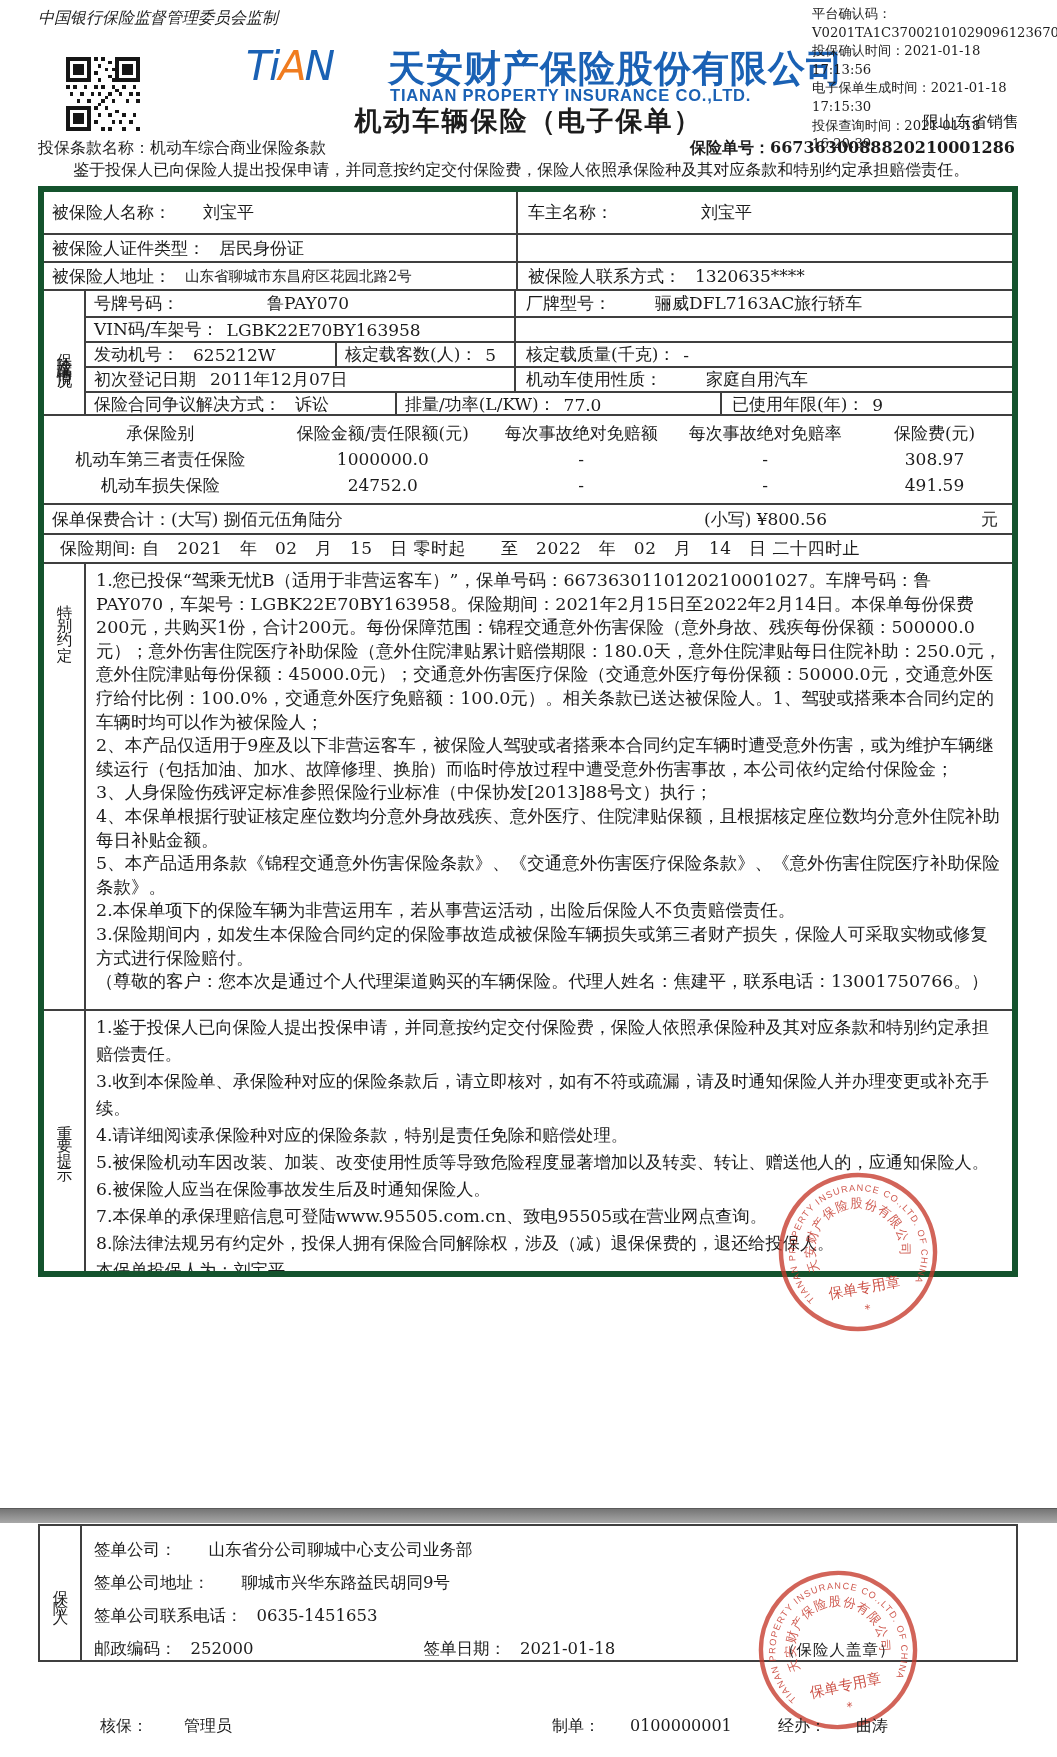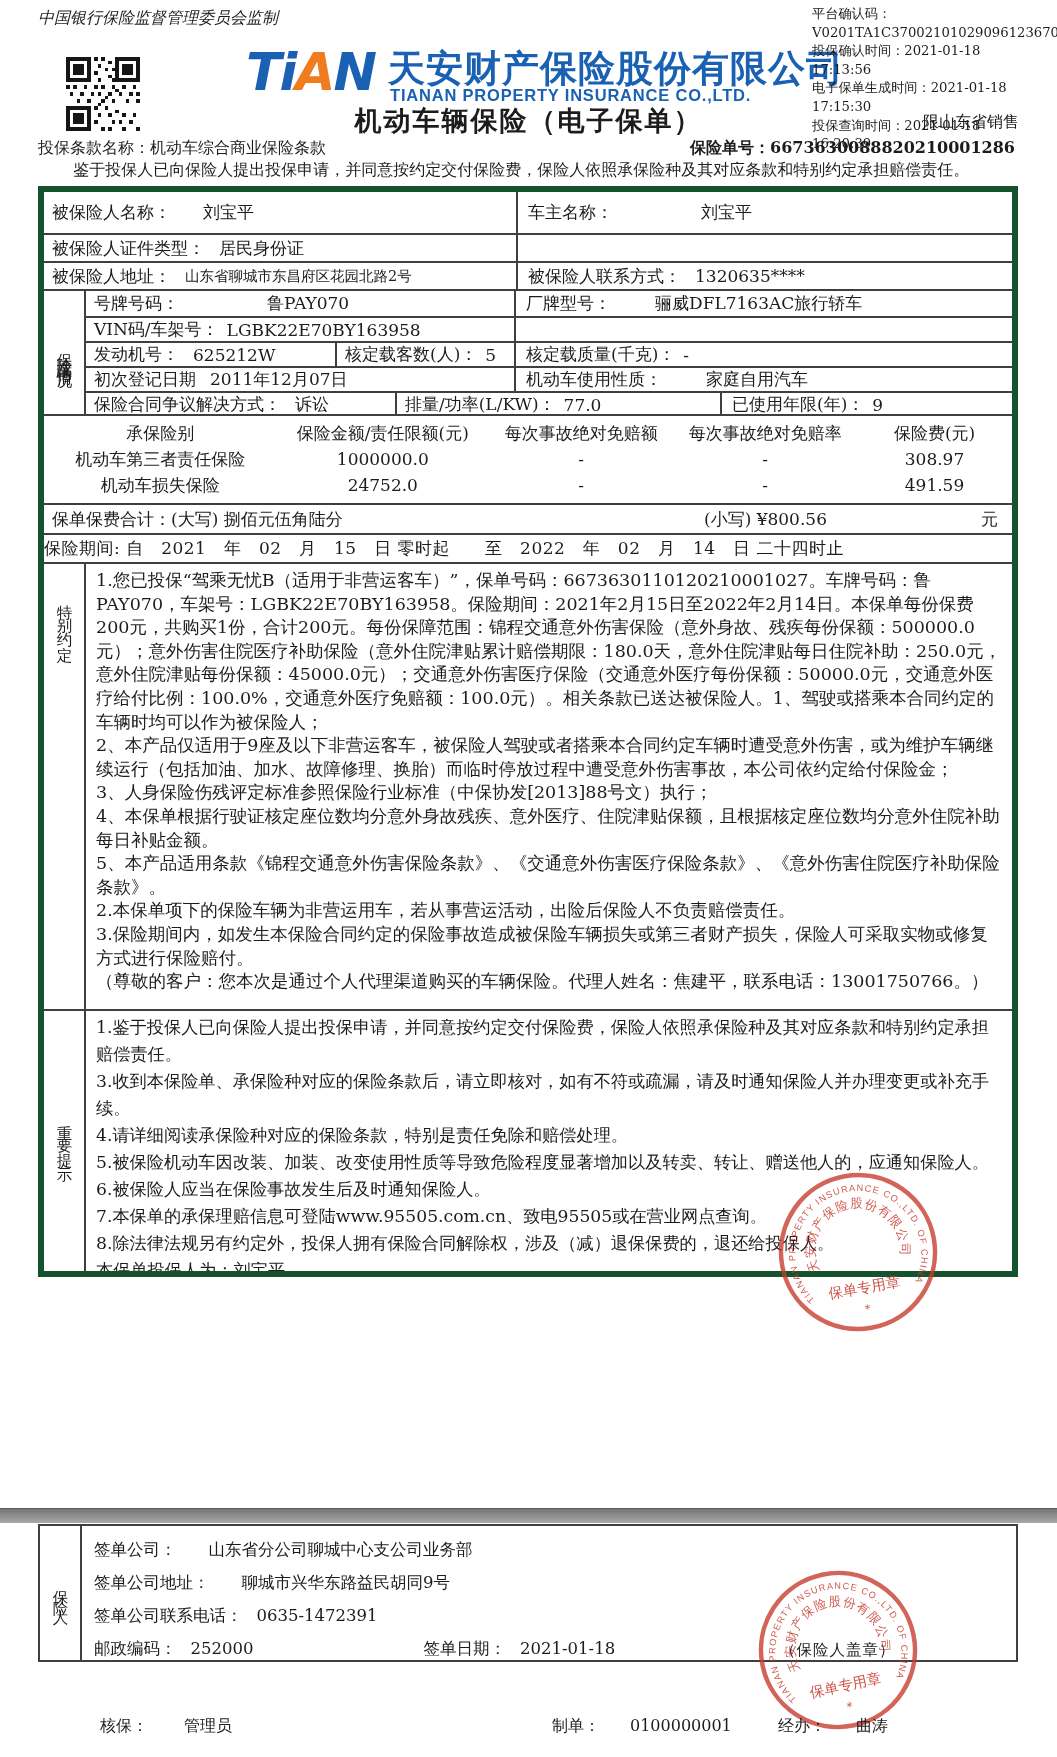--- a/index.html
+++ b/index.html
@@ -5,21 +5,21 @@
   * { box-sizing: border-box; margin: 0; padding: 0; }
   body { background: #e9e9e9; font-family: "DejaVu Serif", "Liberation Serif", serif; }
   .page { position: relative; width: 1057px; height: 1757px; background: #ffffff;
           color: #1c1c1c; overflow: hidden; margin: 0 auto; }
   .abs { position: absolute; }
 
   
   .supervisor { left: 38px; top: 8px; font-size: 16px; font-style: italic; }
   .qr { left: 66px; top: 57px; }
   .logo { left: 246px; top: 42px; font-family: "DejaVu Sans", sans-serif;
-          font-weight: bold; font-style: italic; font-size: 52px; letter-spacing: -2px; }
+          font-weight: normal; font-style: italic; font-size: 41px; letter-spacing: -2px; }
   .logo .b { color: #1a61b4; } .logo .o { color: #f07c1f; }
   .company-cn { left: 388px; top: 44px; font-size: 37px; font-weight: bold; color: #1a61b4;
                 font-family: "DejaVu Sans", sans-serif; letter-spacing: 1px; }
   .company-en { left: 390px; top: 86px; font-size: 16.5px; font-weight: bold; color: #1a61b4;
                 font-family: "Liberation Sans", sans-serif; letter-spacing: 0.8px; }
   .doc-title { left: 0; top: 103px; width: 1057px; text-align: center;
                font-size: 27px; font-weight: bold; letter-spacing: 2px; }
   .meta { left: 812px; top: 5px; width: 214px; font-size: 13.2px; line-height: 18.6px; }
   .region { right: 38px; top: 112px; font-size: 16px; }
   .clause-row { left: 38px; top: 138px; width: 982px; font-size: 16px; }
@@ -54,21 +54,21 @@
   .vcellB  { flex: 1; display: flex; align-items: center; padding-left: 10px; height: 100%; }
 
   .cvg { height: 89px; padding-top: 4px; }
   .cvg-row { display: flex; align-items: center; height: 26px; font-size: 17px; }
   .cvg-row span { display: block; text-align: center; }
   .c1 { width: 24%; } .c2 { width: 22%; } .c3 { width: 19%; } .c4 { width: 19%; } .c5 { width: 16%; }
 
   .total-label { position: absolute; left: 8px; }
   .total-small { position: absolute; left: 660px; }
   .total-unit  { position: absolute; right: 14px; }
-  .period-text { padding-left: 0; letter-spacing: 0.5px; }
+  .period-text { padding-left: 16px; letter-spacing: 0.5px; }
 
   .special-body { height: 100%; display: flex; flex-direction: column;
                   padding: 5px 10px 6px 10px; font-size: 17.5px; line-height: 23.6px; }
   .special-body p { margin: 0; }
   .mt22 { margin-top: 22px; }
   .agent-note { margin-top: auto; }
   .spec-h { height: 447px; }
   .imp-h  { height: 262px; }
   .imp-body { padding: 3px 10px 0 10px; font-size: 17.2px; line-height: 27px; }
   .imp-body p { margin: 0; }
@@ -315,21 +315,21 @@
       <div class="ins-row">
         <span>签单公司：</span>
           <span class="g32">山东省分公司聊城中心支公司业务部</span>
       </div>
       <div class="ins-row">
         <span>签单公司地址：</span>
           <span class="g32">聊城市兴华东路益民胡同9号</span>
       </div>
       <div class="ins-row">
         <span>签单公司联系电话：</span>
-          <span class="g14">0635-1472391</span>
+          <span class="g14">0635-1451653</span>
       </div>
       <div class="ins-row">
         <span>邮政编码：</span>
           <span class="g14">252000</span>
         <span class="sign-label">签单日期：</span>
           <span class="g14">2021-01-18</span>
       </div>
     </div>
   </div>
 

